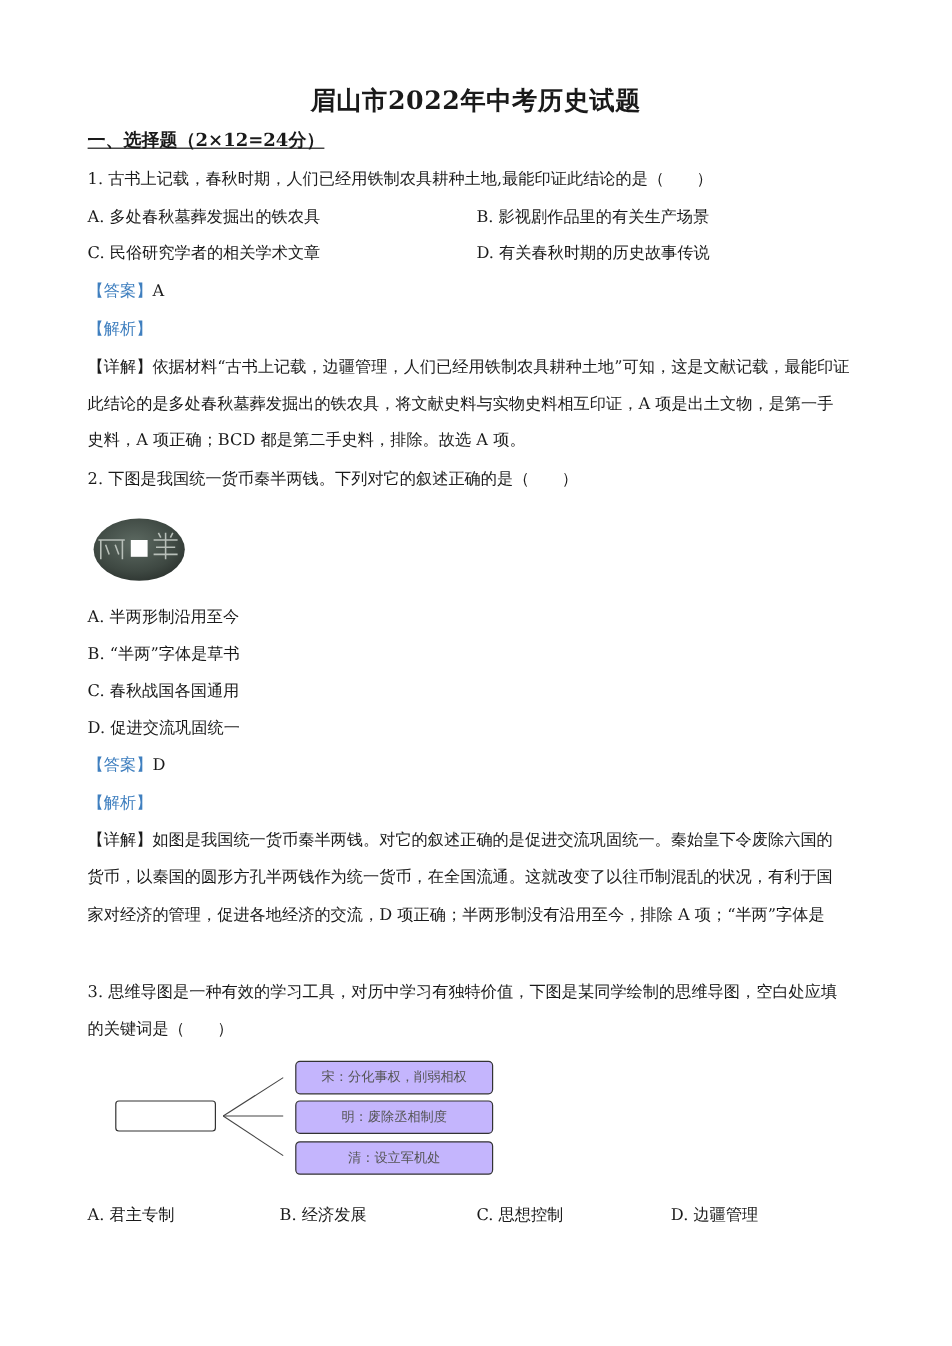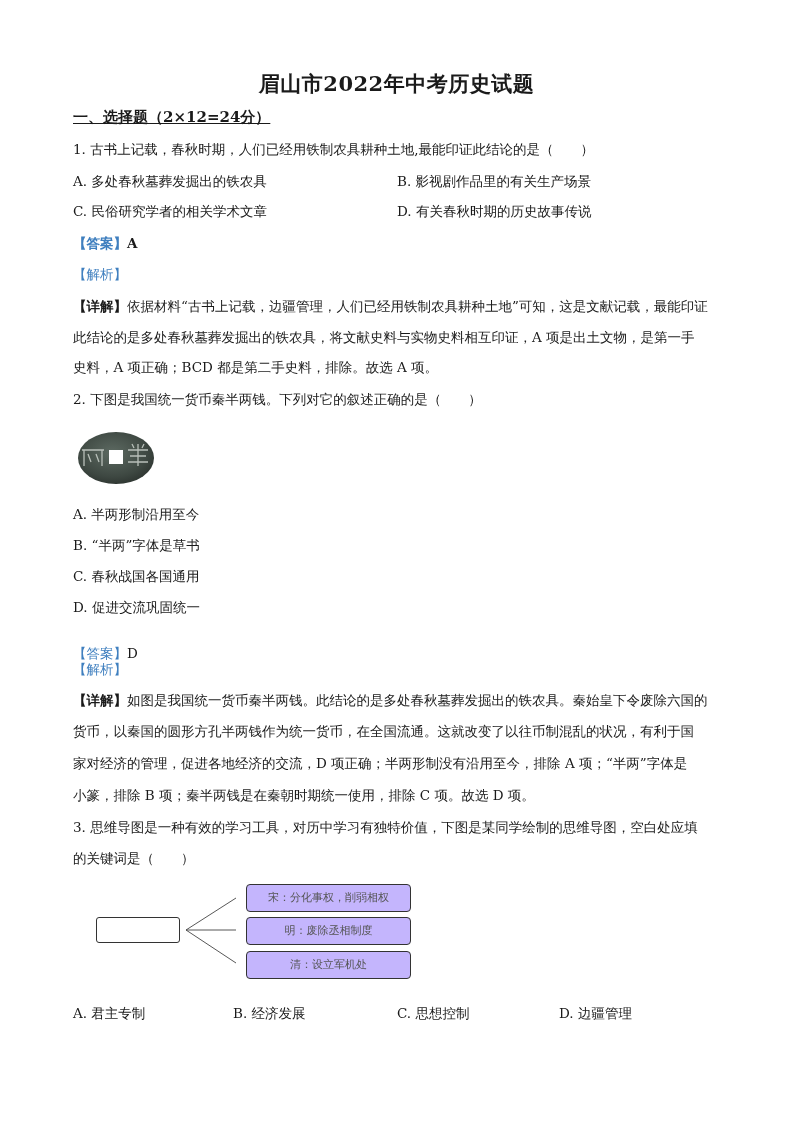--- a/index.html
+++ b/index.html
@@ -4,21 +4,21 @@
 <style>
   html, body { margin: 0; padding: 0; background: #ffffff; }
   body { width: 793px; height: 1122px; position: relative; overflow: hidden;
          font-family: "DejaVu Serif", "Liberation Serif", serif; color: #1a1a1a; }
   .page { position: absolute; left: 0; top: 0; width: 793px; height: 954px; }
   .line { position: absolute; left: 73px; font-size: 13.5px; line-height: 18px; white-space: nowrap; }
   .title { position: absolute; left: 0; width: 793px; top: 70px; text-align: center;
            font-size: 21px; font-weight: bold; letter-spacing: 0.5px; }
   .section { font-weight: bold; font-size: 15px; }
   .tag { color: #3f7fbf; }
-  .bold { font-weight: bold; }
+  .bold { font-weight: normal; }
   .coin { position: absolute; left: 76px; top: 430px; width: 80px; height: 56px; }
   .mm-root { position: absolute; left: 96px; top: 917px; width: 82px; height: 24px;
              border: 1.2px solid #333; border-radius: 3px; background: #fff; }
   .mm-node { position: absolute; left: 246px; width: 163px; height: 26px;
              border: 1.2px solid #333; border-radius: 4px; background: #c4b5fd;
              font-size: 11px; line-height: 26px; text-align: center; color: #555; }
   .mm-lines { position: absolute; left: 180px; top: 890px; width: 70px; height: 90px; }
   .opt4 { position: absolute; font-size: 13.5px; line-height: 18px; white-space: nowrap; }
 </style>
 </head>
@@ -29,21 +29,21 @@
   <div class="title">眉山市2022年中考历史试题</div>
 
   <div class="line section" style="top:108px;text-decoration:underline;">一、选择题（2×12=24分）</div>
 
   <div class="line" style="top:140px;">1. 古书上记载，春秋时期，人们已经用铁制农具耕种土地,最能印证此结论的是（　　）</div>
   <div class="line" style="top:172px;">A.  多处春秋墓葬发掘出的铁农具</div>
   <div class="line" style="top:172px; left:397px;">B.  影视剧作品里的有关生产场景</div>
   <div class="line" style="top:202px;">C.  民俗研究学者的相关学术文章</div>
   <div class="line" style="top:202px; left:397px;">D.  有关春秋时期的历史故事传说</div>
 
-  <div class="line" style="top:234px;font-weight:bold;">
+  <div class="line" style="top:234px;">
     <span class="tag">【答案】</span><span>A</span>
   </div>
   <div class="line tag" style="top:265px;">【解析】</div>
   <div class="line" style="top:297px;">
     <span class="bold">【详解】</span><span>依据材料“古书上记载，边疆管理，人们已经用铁制农具耕种土地”可知，这是文献记载，最能印证</span>
   </div>
   <div class="line" style="top:328px;">此结论的是多处春秋墓葬发掘出的铁农具，将文献史料与实物史料相互印证，A 项是出土文物，是第一手</div>
   <div class="line" style="top:358px;">史料，A 项正确；BCD 都是第二手史料，排除。故选 A 项。</div>
 
   <div class="line" style="top:390px;">2. 下图是我国统一货币秦半两钱。下列对它的叙述正确的是（　　）</div>
@@ -62,30 +62,29 @@
       <path d="M6 20 H28 M8 20 V36 M26 20 V36 M12 24 L15 32 M20 24 L23 32"></path>
       <path d="M52 20 H72 M62 14 V36 M54 26 H70 M56 14 L58 18 M68 14 L66 18 M52 32 H72"></path>
     </g>
   </svg>
 
   <div class="line" style="top:505px;">A.  半两形制沿用至今</div>
   <div class="line" style="top:536px;">B. “半两”字体是草书</div>
   <div class="line" style="top:567px;">C.  春秋战国各国通用</div>
   <div class="line" style="top:598px;">D.  促进交流巩固统一</div>
 
-  <div class="line" style="top:629px;margin-top:15px;">
+  <div class="line" style="top:629px;">
     <span class="tag">【答案】</span><span>D</span>
   </div>
   <div class="line tag" style="top:660px;">【解析】</div>
   <div class="line" style="top:691px;">
-    <span class="bold">【详解】</span><span>如图是我国统一货币秦半两钱。此结论的是多处春秋墓葬发掘出的铁农具。秦始皇下令废除六国的</span>
+    <span class="bold">【详解】</span><span>如图是我国统一货币秦半两钱。对它的叙述正确的是促进交流巩固统一。秦始皇下令废除六国的</span>
   </div>
   <div class="line" style="top:722px;">货币，以秦国的圆形方孔半两钱作为统一货币，在全国流通。这就改变了以往币制混乱的状况，有利于国</div>
   <div class="line" style="top:754px;">家对经济的管理，促进各地经济的交流，D 项正确；半两形制没有沿用至今，排除 A 项；“半两”字体是</div>
-  <div class="line" style="top:786px;">小篆，排除 B 项；秦半两钱是在秦朝时期统一使用，排除 C 项。故选 D 项。</div>
 
   <div class="line" style="top:818px;">3. 思维导图是一种有效的学习工具，对历中学习有独特价值，下图是某同学绘制的思维导图，空白处应填</div>
   <div class="line" style="top:849px;">的关键词是（　　）</div>
 
   <div>
     <div class="mm-root"></div>
     <svg class="mm-lines" viewBox="0 0 70 90">
       <g stroke="#444" stroke-width="0.9" fill="none">
         <line x1="6" y1="40" x2="56" y2="8"></line>
         <line x1="6" y1="40" x2="56" y2="40"></line>

